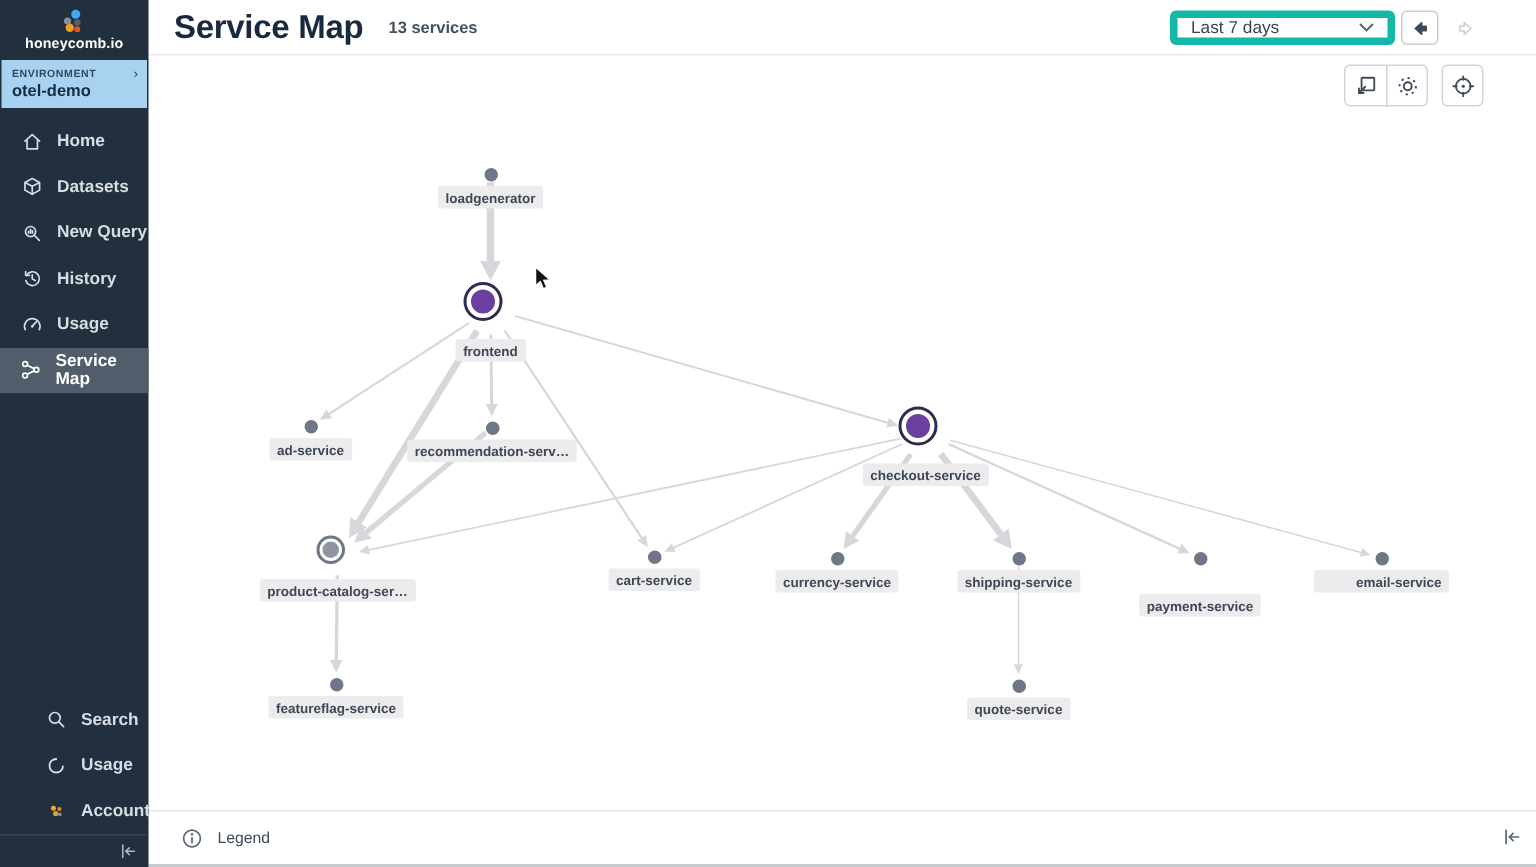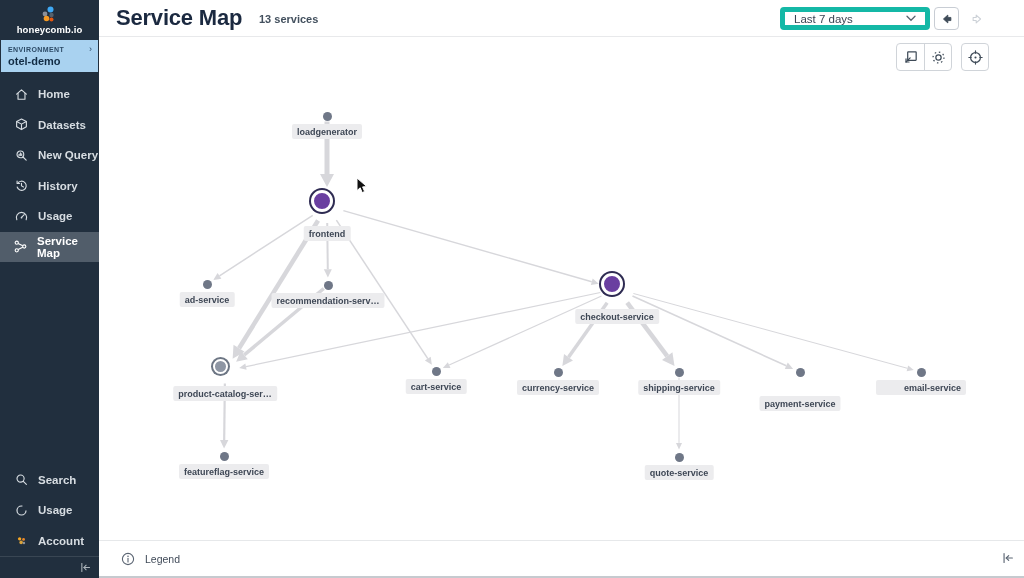--- a/index.html
+++ b/index.html
@@ -16,21 +16,21 @@
   .env-label { font-size:7px; font-weight:bold; letter-spacing:.4px; color:#2c4a66; }
   .env-chev { font-size:9px; color:#2c4a66; }
   .env-name { font-size:11px; font-weight:bold; color:#122c44; margin-top:1px; }
   .nav { margin-top:7px; }
   .nav-item { display:flex; align-items:center; gap:9px; height:30.5px;
               padding-left:13px; color:#d7dde2; cursor:pointer; }
   .nav-item.active { background:#515d6a; color:#fff; }
   .nav-item .nlabel { font-size:11.5px; font-weight:bold; }
   .nicon { width:16px; height:16px; display:flex; align-items:center; justify-content:center; }
   .nicon svg { width:15px; height:15px; }
-  .side-bottom { position:absolute; left:0; bottom:22px; width:107px; }
+  .side-bottom { position:absolute; left:16px; bottom:22px; width:107px; }
   .side-collapse { position:absolute; left:0; bottom:0; width:99px; height:22px;
                    border-top:1px solid #394653; display:flex; align-items:center;
                    justify-content:flex-end; padding-right:7px; color:#aeb6bd; }
 
   
   .main { position:absolute; left:99px; top:0; width:925px; height:578px; background:#fff; }
   .header { position:absolute; left:0; top:0; width:925px; height:37px; background:#fff;
             border-bottom:1px solid #e8e9eb; z-index:2; }
   .page-title { position:absolute; left:17px; top:5px; font-size:22px; font-weight:bold;
                 letter-spacing:-.2px; color:#1b2940; }

